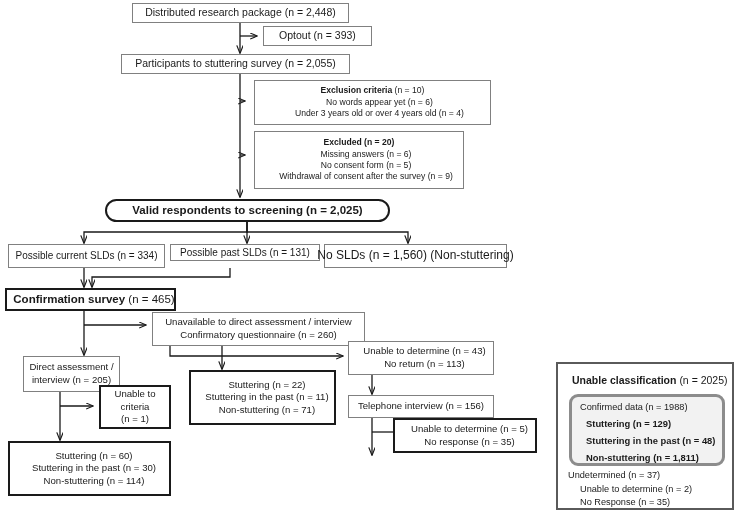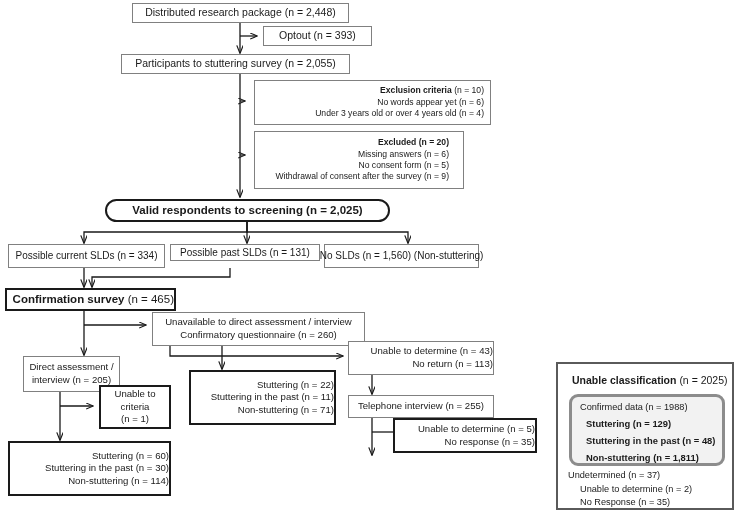--- a/index.html
+++ b/index.html
@@ -2,21 +2,21 @@
 <html><head>
 <meta charset="utf-8">
 <style>
   html,body{margin:0;padding:0;background:#ffffff;}
   body{font-family:"Liberation Sans","DejaVu Sans",sans-serif;color:#1a1a1a;}
   #canvas{position:relative;width:741px;height:515px;background:#fff;overflow:hidden;}
   .node{position:absolute;box-sizing:border-box;background:#fff;display:flex;flex-direction:column;justify-content:center;}
   .thin{border:1px solid #808080;}
   .thick{border:2px solid #1a1a1a;}
   .ctr{align-items:center;text-align:center;}
-  .lft{align-items:flex-end;text-align:left;}
+  .lft{align-items:center;text-align:left;}
   .node .ln{display:block;white-space:nowrap;line-height:1.32;}
   .b{font-weight:bold;}
   .pill{border-radius:12px;}
   .ind{padding-left:14px;}
   svg.wires{position:absolute;left:0;top:0;width:741px;height:515px;pointer-events:none;}
   .fc-outer{position:absolute;box-sizing:border-box;border:2px solid #5a5a5a;background:#fff;}
   .fc-inner{position:absolute;box-sizing:border-box;border:3px solid #8c8c8c;border-radius:9px;background:#f2f2f2;}
   .fc-t{position:absolute;white-space:nowrap;line-height:1.3;}
 </style>
 </head>
@@ -104,21 +104,21 @@
   <div class="node thick ctr pill" style="left:105px;top:199px;width:285px;height:23px;font-size:11.5px;">
     <span class="ln b">Valid respondents to screening (n = 2,025)</span>
   </div>
 
   <div class="node thin ctr" style="left:8px;top:244px;width:157px;height:24px;font-size:10px;align-items:center;">
     <span class="ln">Possible current SLDs (n = 334)</span>
   </div>
   <div class="node thin ctr" style="left:170px;top:244px;width:150px;height:17px;font-size:10px;">
     <span class="ln">Possible past SLDs (n = 131)</span>
   </div>
-  <div class="node thin ctr" style="left:324px;top:244px;width:155px;height:24px;font-size:10px;">
+  <div class="node thin ctr" style="left:324px;top:244px;width:183px;height:24px;font-size:12px;">
     <span class="ln">No SLDs (n = 1,560) (Non-stuttering)</span>
   </div>
 
   <div class="node thick lft" style="left:5px;top:288px;width:171px;height:23px;font-size:11.5px;padding-left:7px;">
     <span class="ln">
       <span class="b">Confirmation survey</span>
       <span>(n = 465)</span>
     </span>
   </div>
 
@@ -149,21 +149,21 @@
     <span class="ln">Stuttering in the past (n = 11)</span>
     <span class="ln">Non-stuttering (n = 71)</span>
   </div>
 
   <div class="node thin lft" style="left:348px;top:341px;width:146px;height:34px;font-size:9.6px;padding-left:7px;">
     <span class="ln">Unable to determine (n = 43)</span>
     <span class="ln">No return (n = 113)</span>
   </div>
 
   <div class="node thin ctr" style="left:348px;top:395px;width:146px;height:23px;font-size:9.6px;">
-    <span class="ln">Telephone interview (n = 255)</span>
+    <span class="ln">Telephone interview (n = 156)</span>
   </div>
 
   <div class="node thick lft" style="left:393px;top:418px;width:144px;height:35px;font-size:9.6px;padding-left:9px;">
     <span class="ln">Unable to determine (n = 5)</span>
     <span class="ln">No response (n = 35)</span>
   </div>
 
 
   <div class="fc-outer" style="left:556px;top:362px;width:178px;height:148px;">
     <div class="fc-t" style="left:14px;top:10px;font-size:10.5px;">

